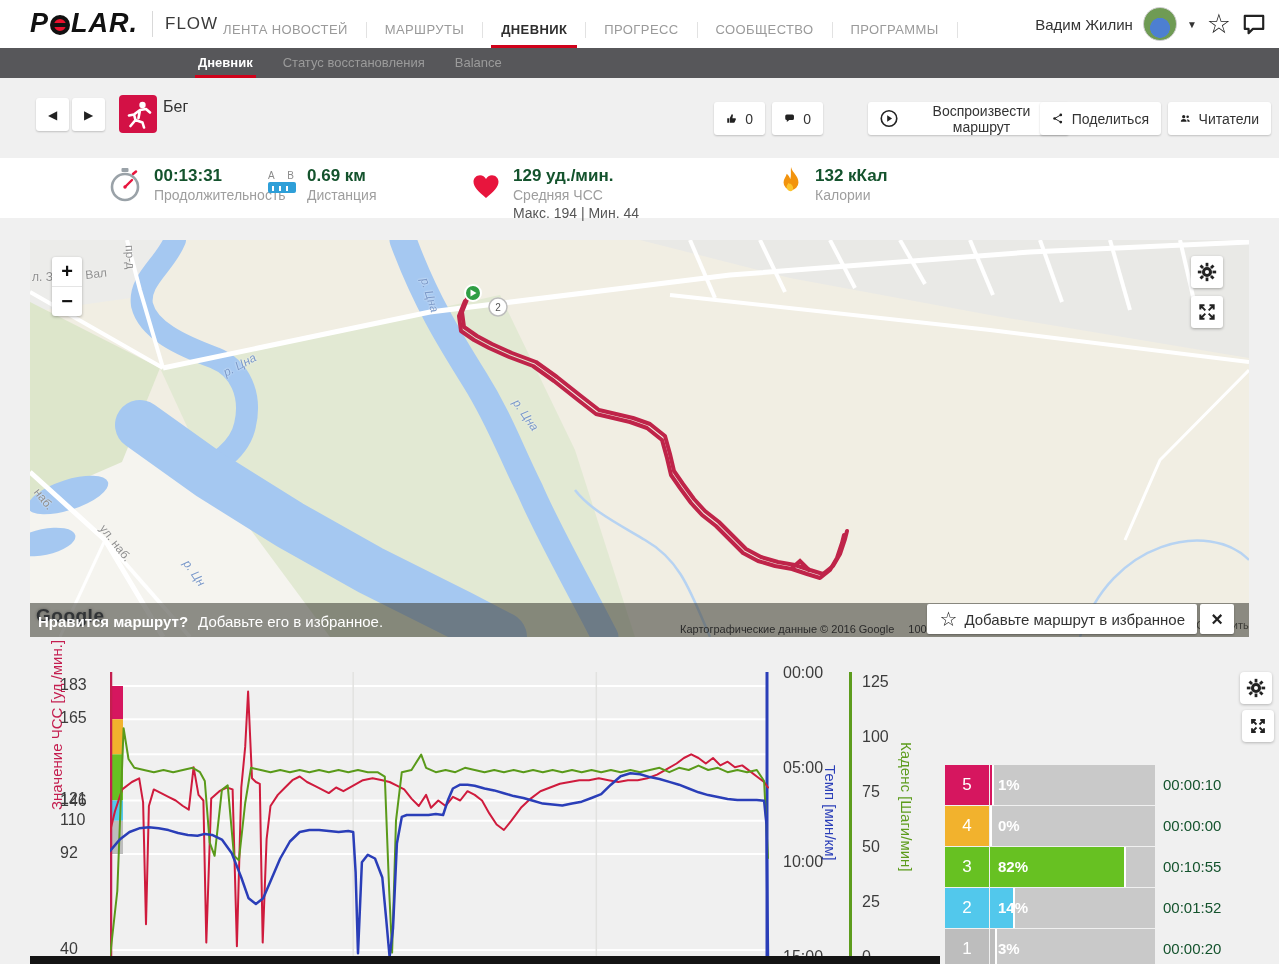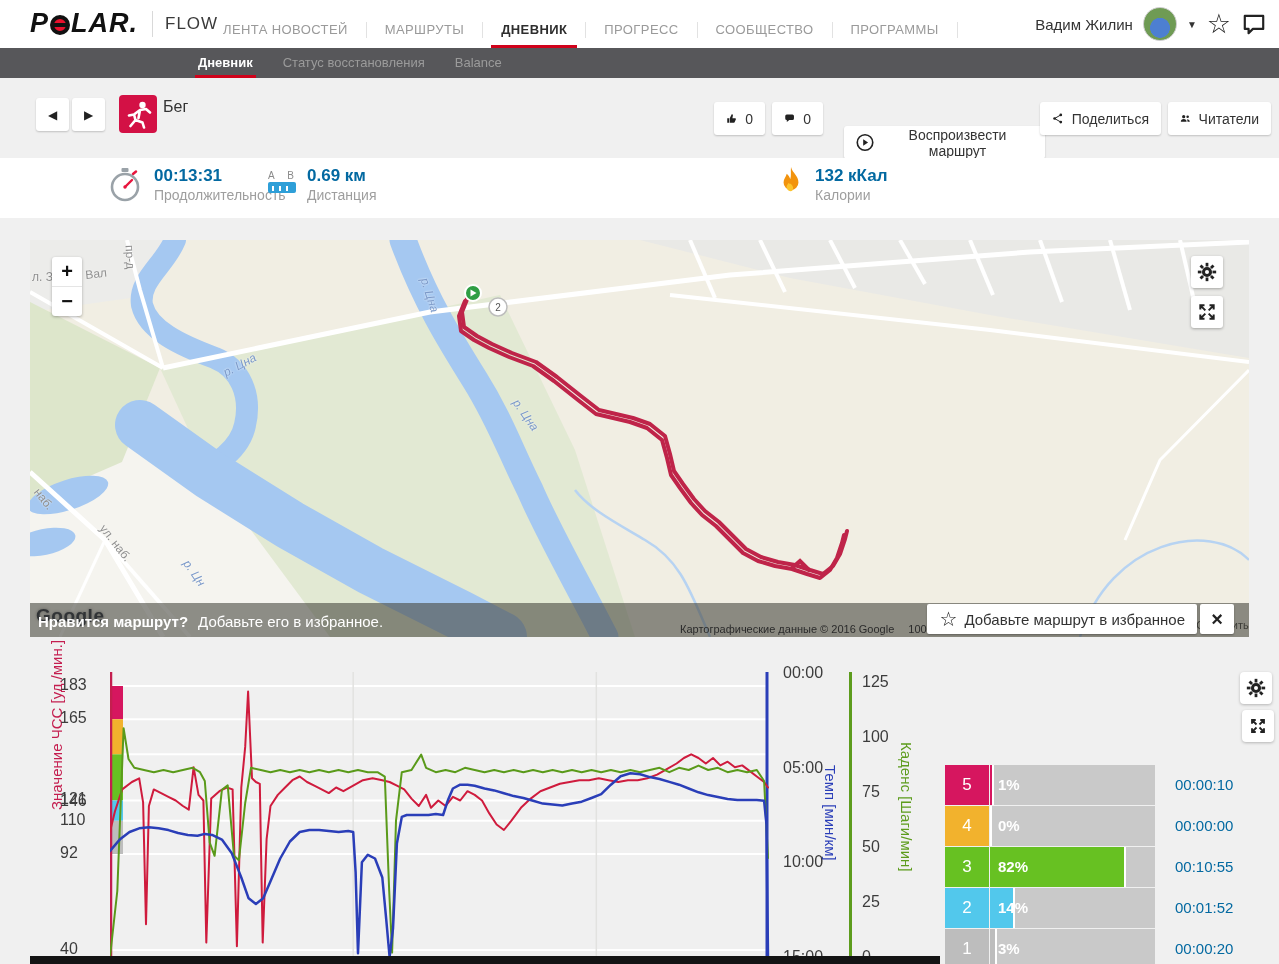--- a/index.html
+++ b/index.html
@@ -37,21 +37,21 @@
   .pager { position:absolute; left:36px; top:98px; display:flex; gap:3px; }
   .pager-btn { width:33px; height:33px; background:#fff; border:none; border-radius:3px; box-shadow:0 1px 2px rgba(0,0,0,.2); font-size:12px; color:#222; cursor:pointer; }
   .sport-icon { position:absolute; left:119px; top:95px; width:38px; height:38px; background:#d31145; border-radius:4px; display:flex; align-items:center; justify-content:center; }
   .act-title { position:absolute; left:163px; top:98px; font-size:16px; color:#333; }
   .act-sub { position:absolute; left:163px; top:119px; font-size:15px; color:#4a4a4a; }
   .hdr-btn { position:absolute; top:102px; height:33px; background:#fff; border:none; border-radius:3px; box-shadow:0 1px 2px rgba(0,0,0,.2); font-size:14px; color:#333; cursor:pointer; display:flex; align-items:center; justify-content:center; gap:8px; padding:0 12px; }
 
   
   .statsbar { position:absolute; left:0; top:158px; width:1279px; height:60px; background:#fff; }
   .stat-group { position:absolute; top:8px; display:flex; gap:11px; }
-  .stat-val { font-size:17px; font-weight:bold; color:#0369a1; line-height:20px; }
+  .stat-val { font-size:17px; font-weight:bold; color:#14532d; line-height:20px; }
   .stat-lbl { font-size:14px; color:#9e9e9e; line-height:18px; }
   .stat-minmax { font-size:14px; color:#555; line-height:18px; }
   .stat-div { position:absolute; top:168px; width:1px; height:42px; background:#e3e3e3; }
   .ruler-wrap { padding-top:4px; }
   .ruler-ab { display:flex; justify-content:space-between; width:26px; font-size:10px; color:#8a8a8a; margin-bottom:1px; }
   .ruler { width:28px; height:11px; background:#2e9fd8; border-radius:2px; position:relative; }
   .ruler::after { content:""; position:absolute; left:4px; right:4px; bottom:2px; top:4px;
      background:repeating-linear-gradient(90deg,#fff 0 2px,transparent 2px 7px); }
   .benefit-btn { position:absolute; left:967px; top:164px; width:170px; height:46px; background:#fff; border:1px solid #c9c9c9; border-radius:4px; font-size:15px; color:#333; line-height:20px; cursor:pointer; font-family:inherit; }
   .more-link { position:absolute; left:1188px; top:178px; font-size:15px; color:#1e9cd7; cursor:pointer; }
@@ -89,21 +89,21 @@
   .bottom-bar { position:absolute; left:30px; top:956px; width:910px; height:8px; background:#141414; }
 
   
   .zones-title { position:absolute; left:947px; top:698px; width:300px; font-size:21px; color:#3c3c3c; line-height:30px; }
   .zone-row { position:absolute; left:945px; display:flex; height:40px; }
   .zone-chip { width:44px; height:40px; display:flex; align-items:center; justify-content:center; font-size:17px; color:#fff; }
   .zone-bar { position:relative; width:165px; height:40px; background:#c9c9c9; margin-left:1px; }
   .zone-fill { position:absolute; left:0; top:0; bottom:0; }
   .zone-split { position:absolute; top:0; bottom:0; width:2px; background:#fff; }
   .zone-pct { position:absolute; left:8px; top:0; height:40px; line-height:40px; font-size:15px; font-weight:bold; color:#fff; }
-  .zone-time { position:absolute; left:1163px; font-size:15px; color:#0369a1; line-height:40px;margin-left:12px; }
+  .zone-time { position:absolute; left:1163px; font-size:15px; color:#14532d; line-height:40px; }
   .panel-ctl { position:absolute; width:32px; height:32px; background:#fff; border:none; border-radius:4px; box-shadow:0 1px 3px rgba(0,0,0,.25); cursor:pointer; display:flex; align-items:center; justify-content:center; }
 </style>
 </head>
 <body>
 
 <div id="app">
 
   <div class="topnav">
     <div class="logo-wrap">
       <span class="logo-text">P<span class="logo-o"></span>LAR.</span>
@@ -162,21 +162,21 @@
         <path d="M2 8.5 h3 v7.5 H2 z M6 8.5 l3.2-6.5 c1.6 0 2.3 1.1 1.8 2.7 L10.3 8.5 h4.2 c1.1 0 1.7 1 1.3 2 l-2 4.5 c-.4 .8-1 1-1.9 1 H6 z" fill="#222"></path>
       </svg>
     <span>0</span>
   </button>
   <button class="hdr-btn" style="left:772px;width:51px;">
     <svg width="18" height="17" viewBox="0 0 18 18">
         <path d="M2 5 a2.5 2.5 0 0 1 2.5-2.5 h9 A2.5 2.5 0 0 1 16 5 v4 a2.5 2.5 0 0 1 -2.5 2.5 h-5 l-4 3 v-3 A2.5 2.5 0 0 1 2 9 z" fill="#222"></path>
       </svg>
     <span>0</span>
   </button>
-  <button class="hdr-btn" style="left:844px;width:201px;margin-top:24px;">
+  <button class="hdr-btn" style="left:868px;width:201px;">
     <svg width="19" height="19" viewBox="0 0 20 20">
         <circle cx="10" cy="10" r="8.6" fill="none" stroke="#222" stroke-width="1.8"></circle>
         <path d="M8 6.4 l5.4 3.6 L8 13.6 z" fill="#222"></path>
       </svg>
     <span>Воспроизвести маршрут</span>
   </button>
   <button class="hdr-btn" style="left:1040px;width:121px;">
     <svg width="17" height="17" viewBox="0 0 18 18">
         <circle cx="4" cy="9" r="2.1" fill="#222"></circle>
         <circle cx="13.5" cy="3.5" r="2.1" fill="#222"></circle>
@@ -217,20 +217,30 @@
             <span>В</span>
           </div>
         <div class="ruler"></div>
       </div>
       <div>
         <div class="stat-val">0.69 км</div>
         <div class="stat-lbl">Дистанция</div>
       </div>
     </div>
     <div class="stat-div" style="left:433px;"></div>
+    <div class="stat-group" style="left:470px;">
+      <svg width="32" height="30" viewBox="0 0 30 30" style="margin-top:5px">
+        <path d="M15 27 C8 21 2.5 16.5 2.5 10.8 C2.5 7 5.4 4.2 9 4.2 c2.6 0 4.8 1.5 6 3.8 c1.2-2.3 3.4-3.8 6-3.8 c3.6 0 6.5 2.8 6.5 6.6 C27.5 16.5 22 21 15 27 z" fill="#e8153d"></path>
+      </svg>
+      <div>
+        <div class="stat-val">129 уд./мин.</div>
+        <div class="stat-lbl">Средняя ЧСС</div>
+        <div class="stat-minmax">Макс. 194  |  Мин. 44</div>
+      </div>
+    </div>
     <div class="stat-div" style="left:741px;"></div>
     <div class="stat-group" style="left:778px;">
       <svg width="26" height="34" viewBox="0 0 24 32">
         <path d="M12 1 c1.5 6 7 8 7 14.5 a7 7 0 0 1 -14 0 c0-3.5 2.3-5.3 3-8.3 c1.7 1.7 2.8 3 3.3 5.3 c1.2-3.5 .2-8 .7-11.5 z" fill="#f2930d"></path>
         <path d="M12 17 c2.2 2 2.6 4.2 1.2 6.4 a4 4 0 0 1 -5.4-3.6 c0-1.6 1.2-2.4 1.7-3.8 c.9 .8 2 .6 2.5 1 z" fill="#fcc32c"></path>
       </svg>
       <div>
         <div class="stat-val">132 кКал</div>
         <div class="stat-lbl">Калории</div>
       </div>

